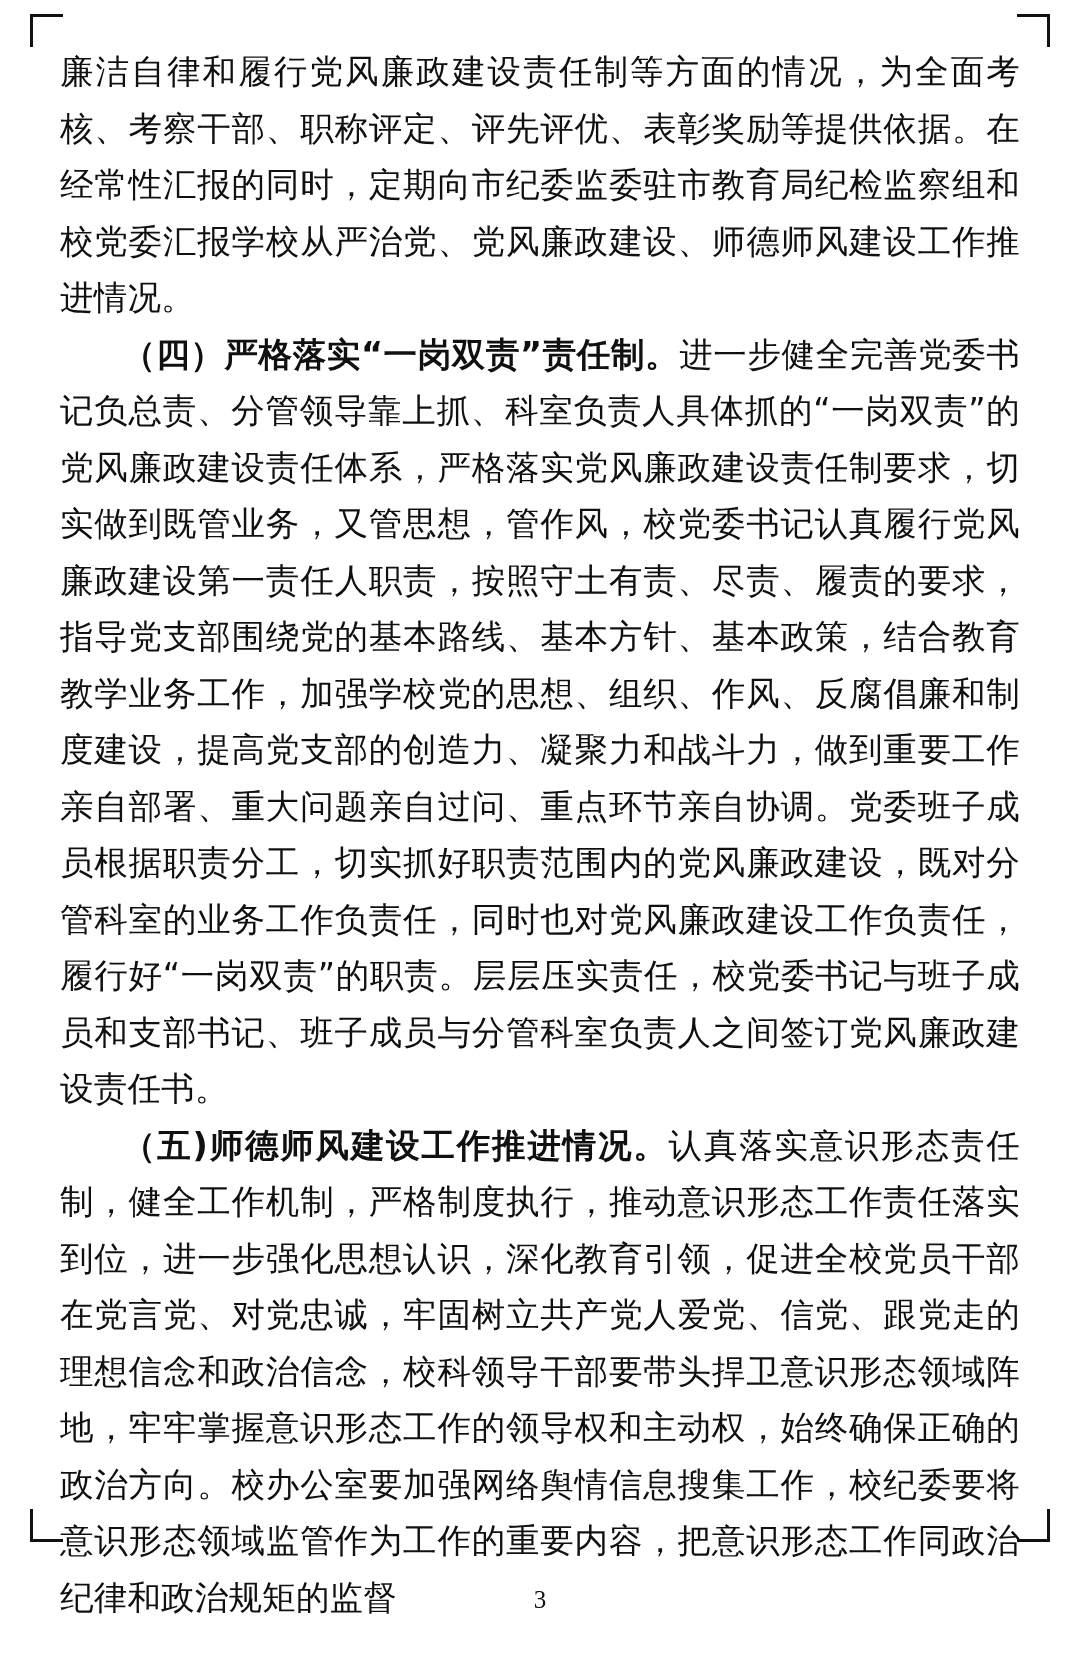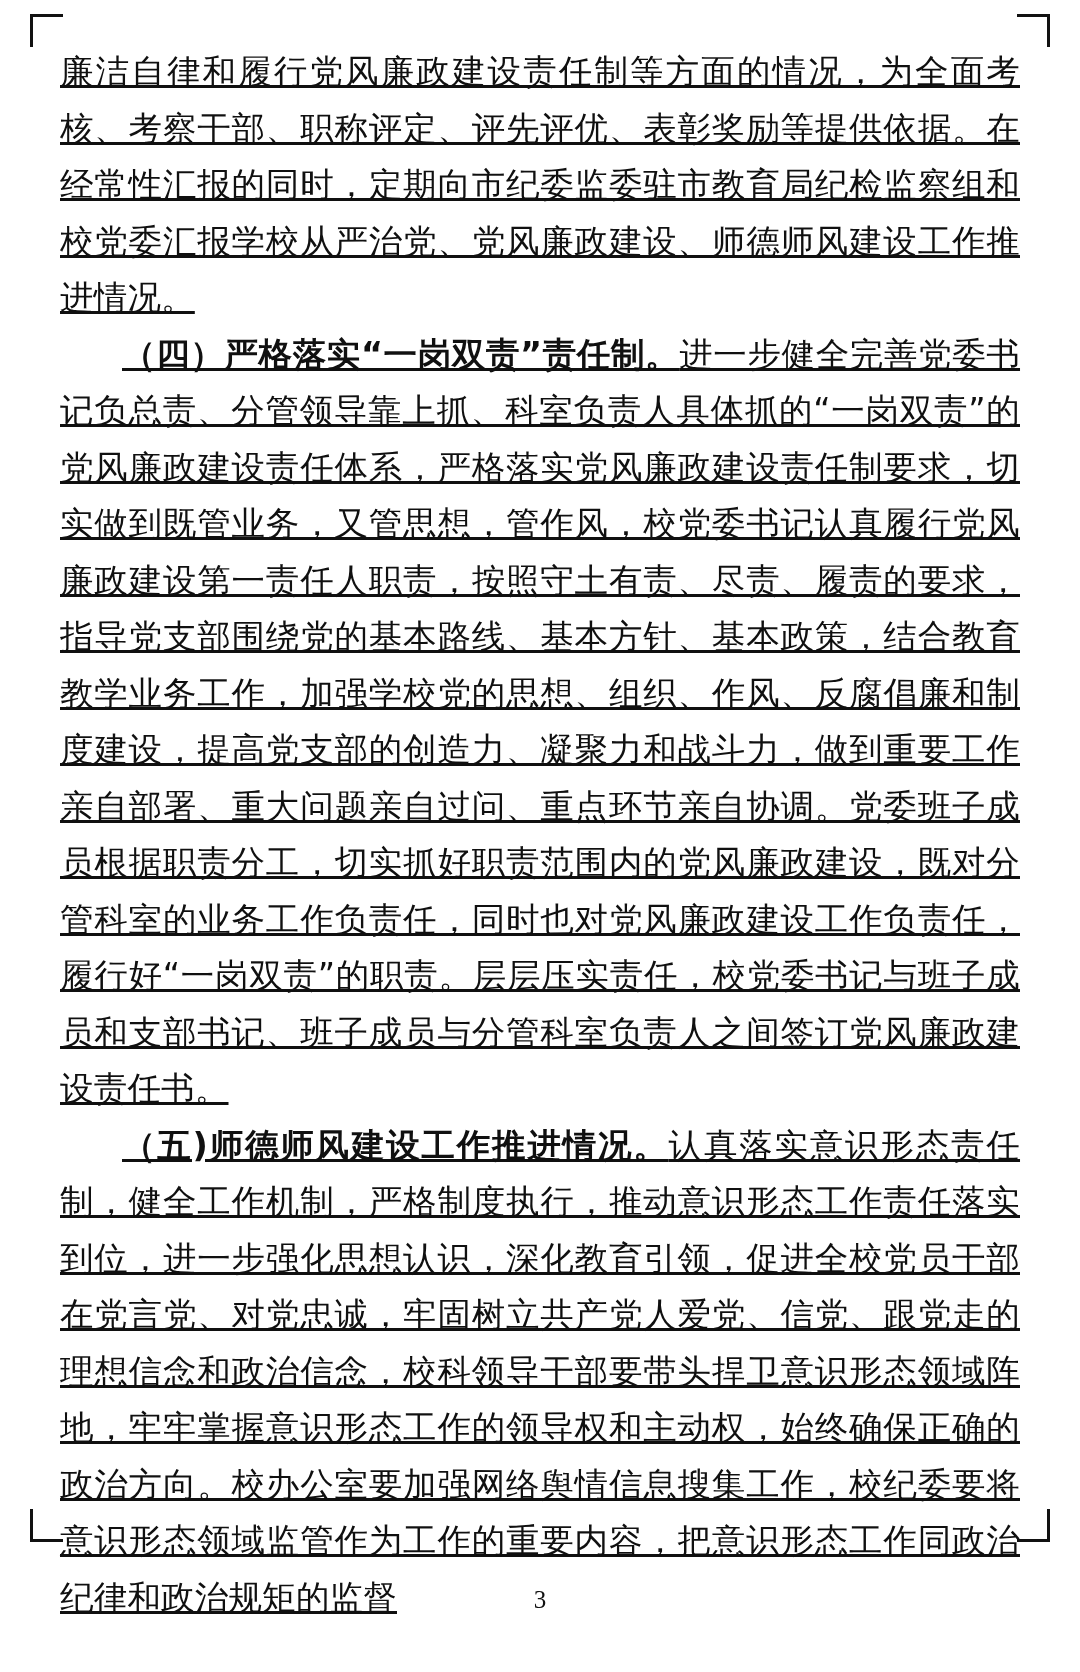--- a/index.html
+++ b/index.html
@@ -36,21 +36,20 @@
 
   p.para {
     margin: 0;
     font-size: 33.5px;
     line-height: 56.5px;
     color: #101010;
     text-align: justify;
     text-justify: inter-ideograph;
     letter-spacing: 0.2px;
     font-weight: 400;
-    text-decoration: underline;
   }
   p.para.indent {
     text-indent: 62px;
   }
   .lead {
     font-weight: 700;
     margin-top: 12px;
   }
 
   .page-number {

